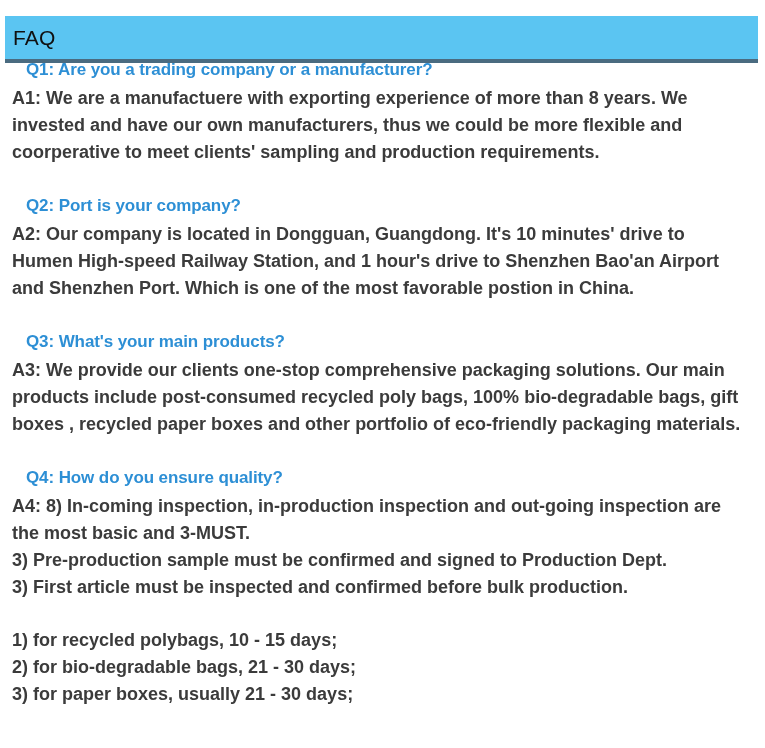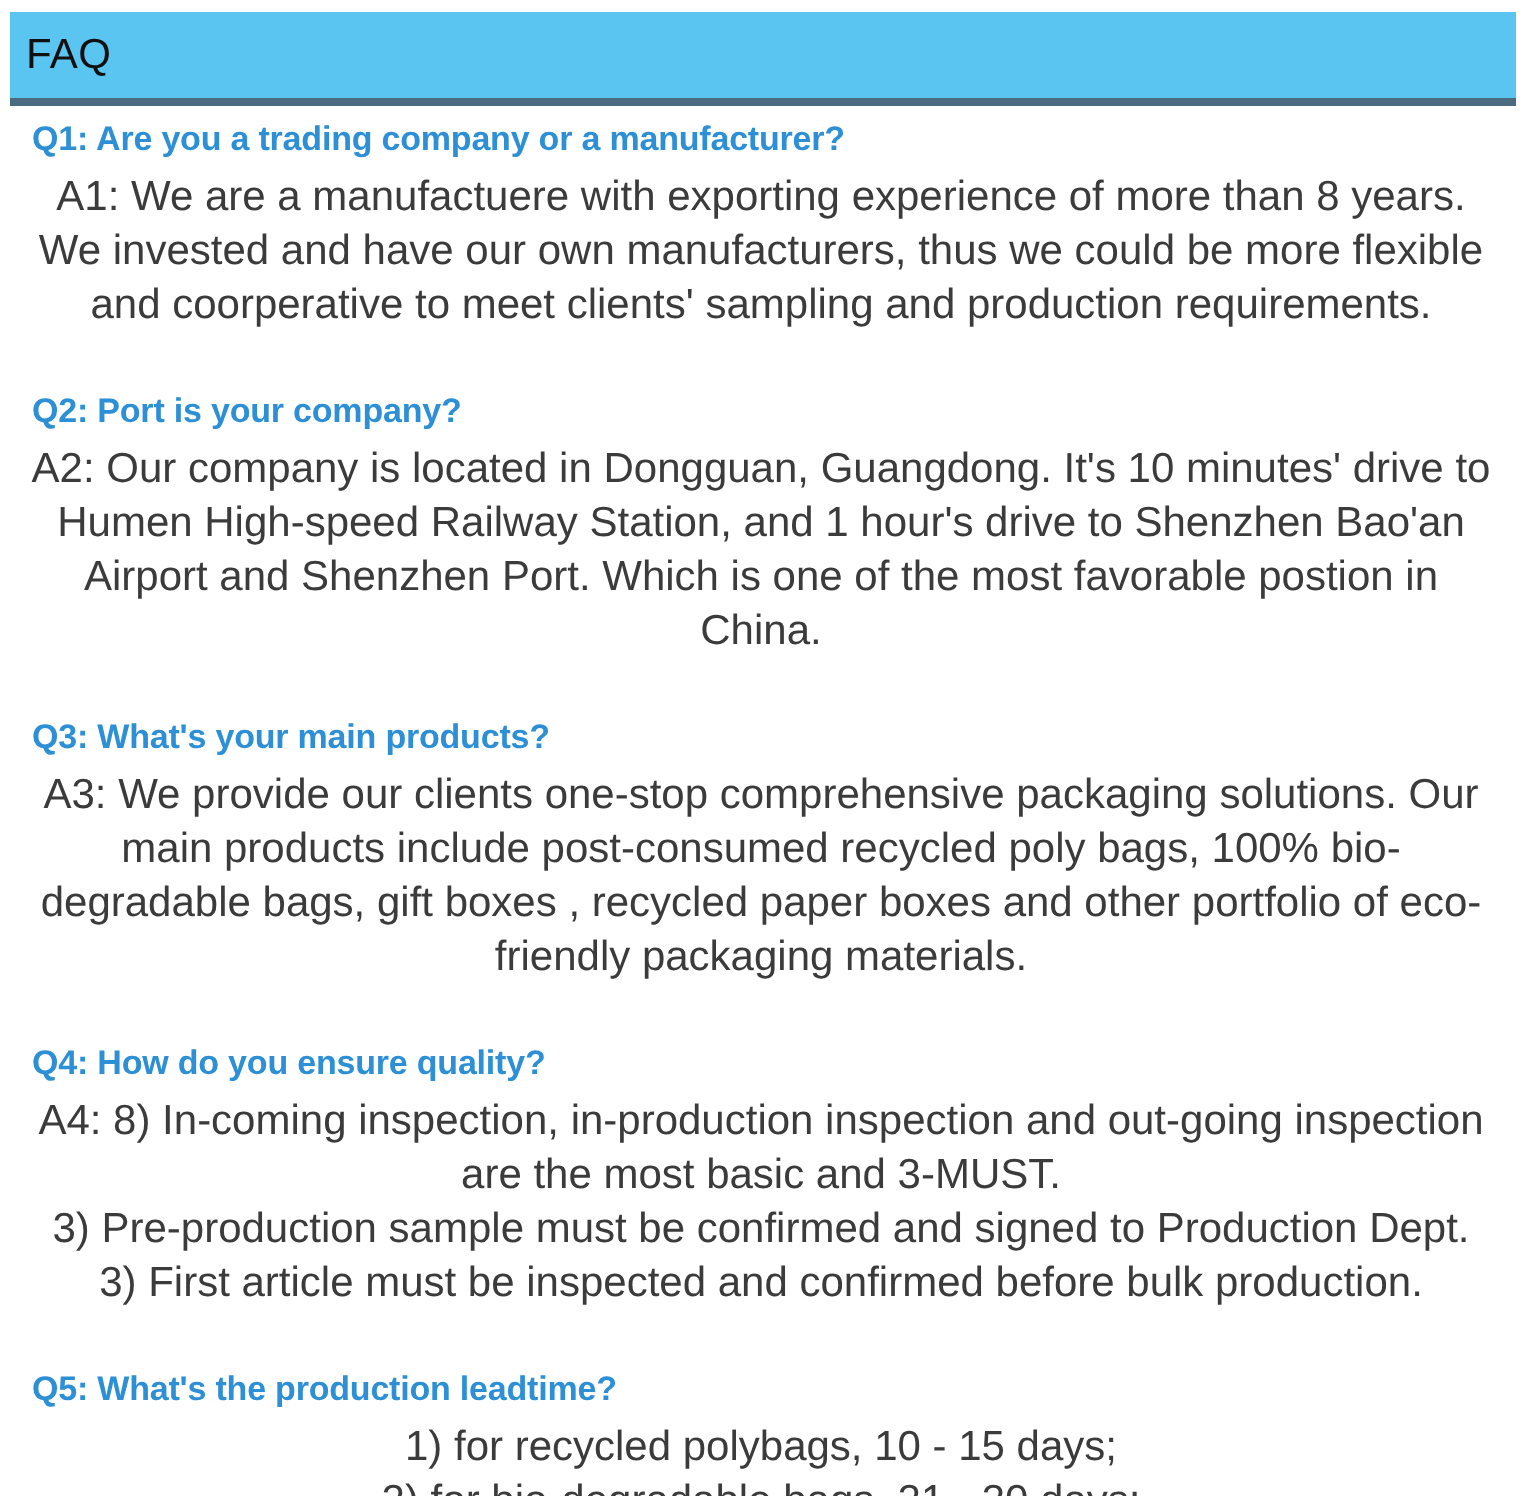--- a/index.html
+++ b/index.html
@@ -18,21 +18,21 @@
     position: relative;
     width: 765px;
     height: 748px;
     background: #ffffff;
   }
 
   
   .faq-banner {
     position: absolute;
     left: 5px;
-    top: 6px;
+    top: 16px;
     width: 753px;
     height: 43px;
     background: #5bc5f2;
     border-bottom: 4px solid #4a6b80;
     box-sizing: content-box;
     display: flex;
     align-items: center;
   }
   .faq-banner-title {
     padding-left: 8px;
@@ -60,33 +60,33 @@
   .faq-item:last-child {
     margin-bottom: 0;
   }
 
   .faq-question {
     font-family: "Liberation Sans", sans-serif;
     font-size: 17px;
     font-weight: bold;
     color: #2d8fd5;
     line-height: 28px;
-    margin: 0 0 1px 4px;
+    margin: 0 0 1px 14px;
     letter-spacing: -0.1px;
   }
 
   .faq-answer {
     font-family: "Liberation Sans", sans-serif;
-    font-size: 21px;
-    font-weight: 400;
+    font-size: 18px;
+    font-weight: 700;
     color: #3b3b3b;
     line-height: 27px;
     margin: 0;
     max-width: 740px;
-    text-align: center;
+    text-align: left;
   }
   .faq-answer .line {
     display: block;
   }
 </style>
 </head>
 <body>
 
 <div class="page">
 
@@ -115,21 +115,20 @@
       </div>
       <div class="faq-item">
         <div class="faq-question">Q4: How do you ensure quality?</div>
         <div class="faq-answer">
           <span class="line">A4: 8) In-coming inspection, in-production inspection and out-going inspection are the most basic and 3-MUST.</span>
           <span class="line">3) Pre-production sample must be confirmed and signed to Production Dept.</span>
           <span class="line">3) First article must be inspected and confirmed before bulk production.</span>
         </div>
       </div>
       <div class="faq-item">
-        <div class="faq-question">Q5: What's the production leadtime?</div>
         <div class="faq-answer">
           <span class="line">1) for recycled polybags, 10 - 15 days;</span>
           <span class="line">2) for bio-degradable bags, 21 - 30 days;</span>
           <span class="line">3) for paper boxes, usually 21 - 30 days;</span>
         </div>
       </div>
     </div>
 
 </div>
 

